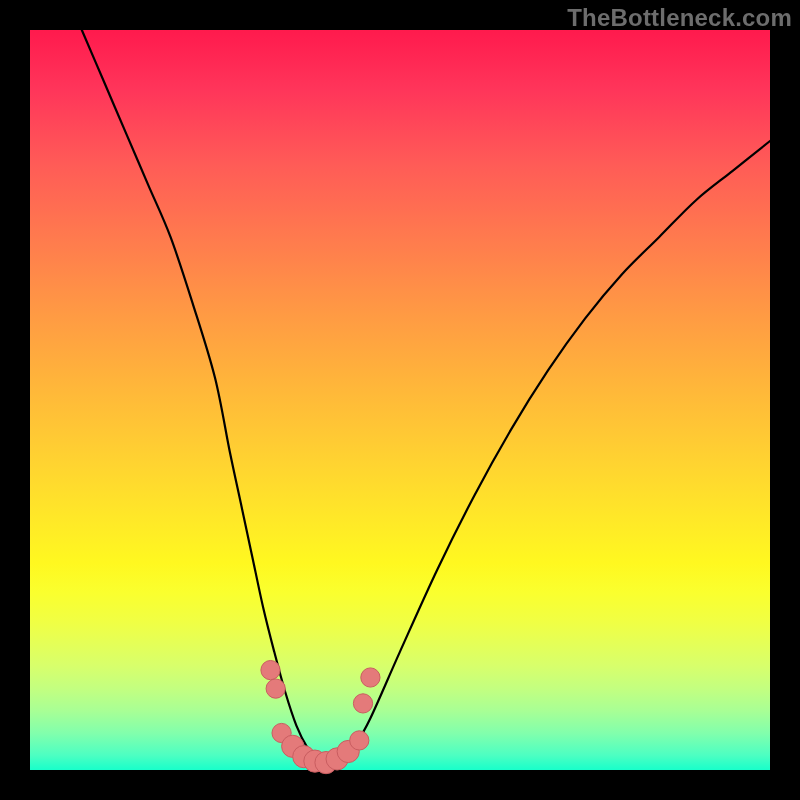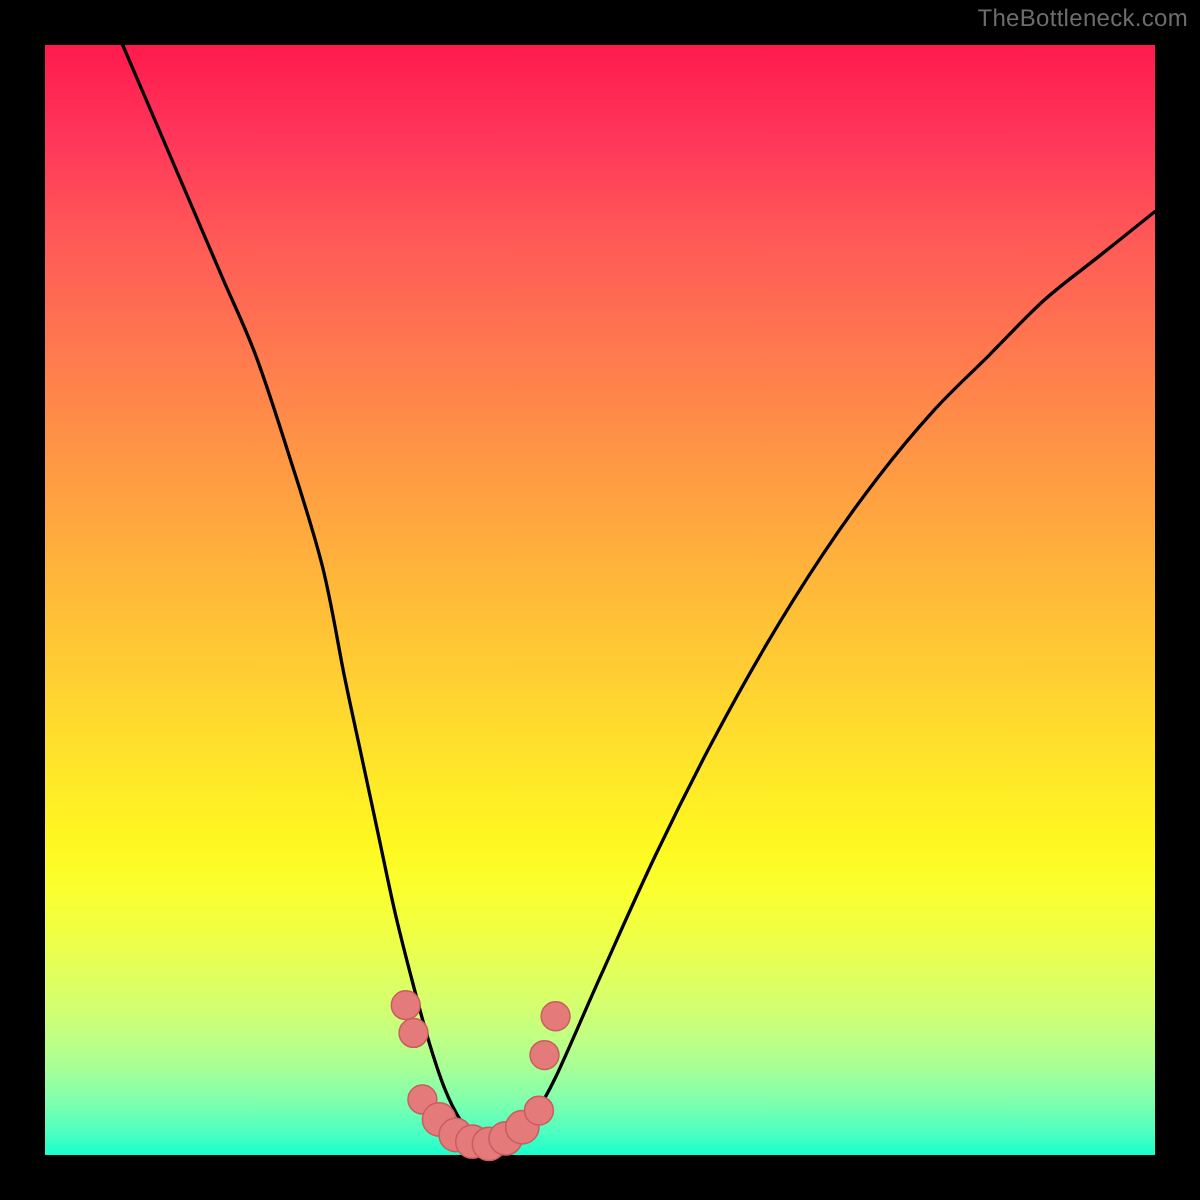--- a/index.html
+++ b/index.html
@@ -36,22 +36,22 @@
       #82ffac 95%,
       #4dffc2 98%,
       #18ffca 100%
     );
   }
   .watermark {
     position: absolute;
     top: 4px;
     right: 8px;
     color: #6d6d6d;
-    font-size: 16px;
-    font-weight: 400;
+    font-size: 24px;
+    font-weight: 700;
     letter-spacing: 0.2px;
   }
   svg.plot {
     position: absolute;
     left: 30px;
     top: 30px;
     width: 740px;
     height: 740px;
     overflow: visible;
   }

